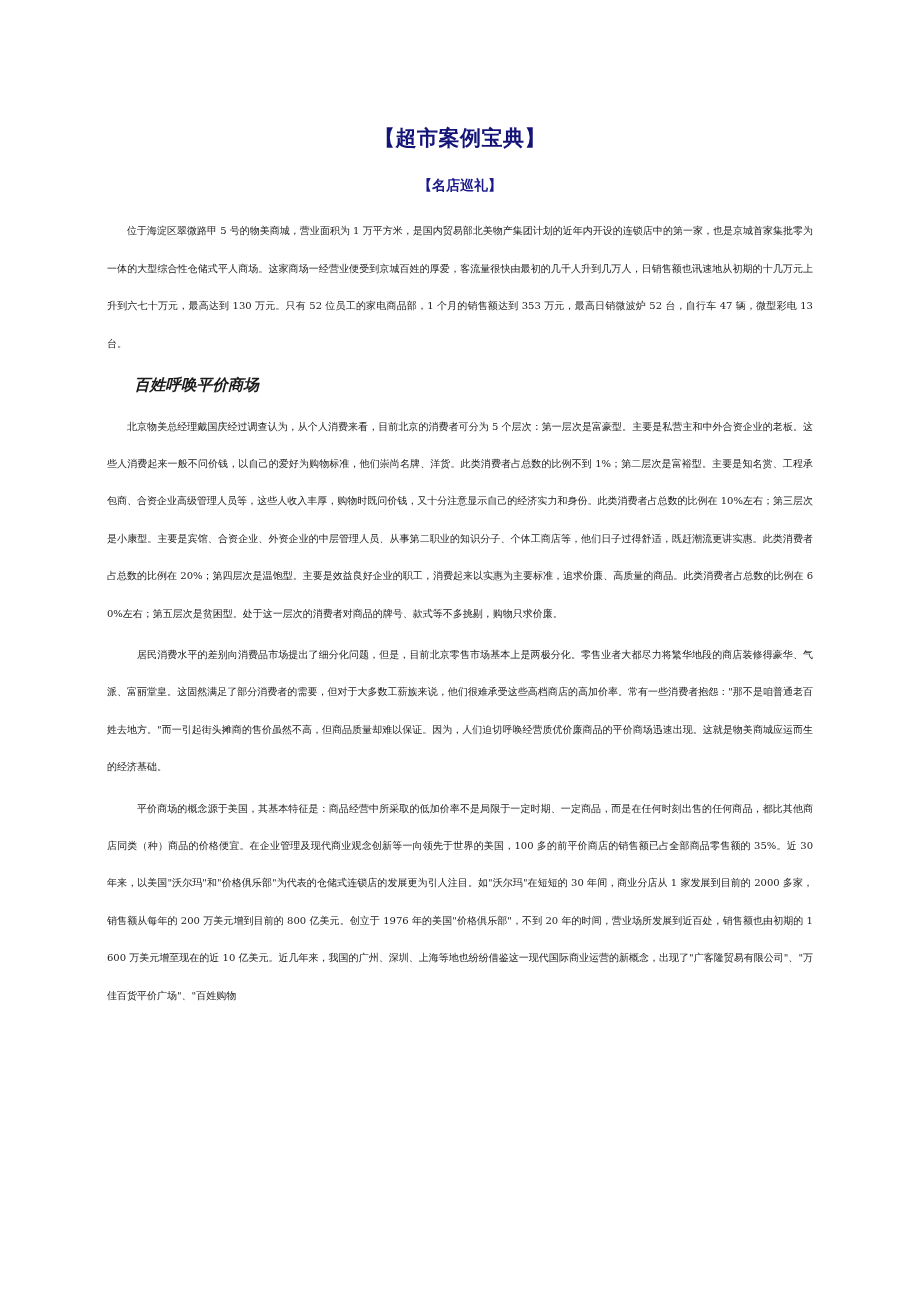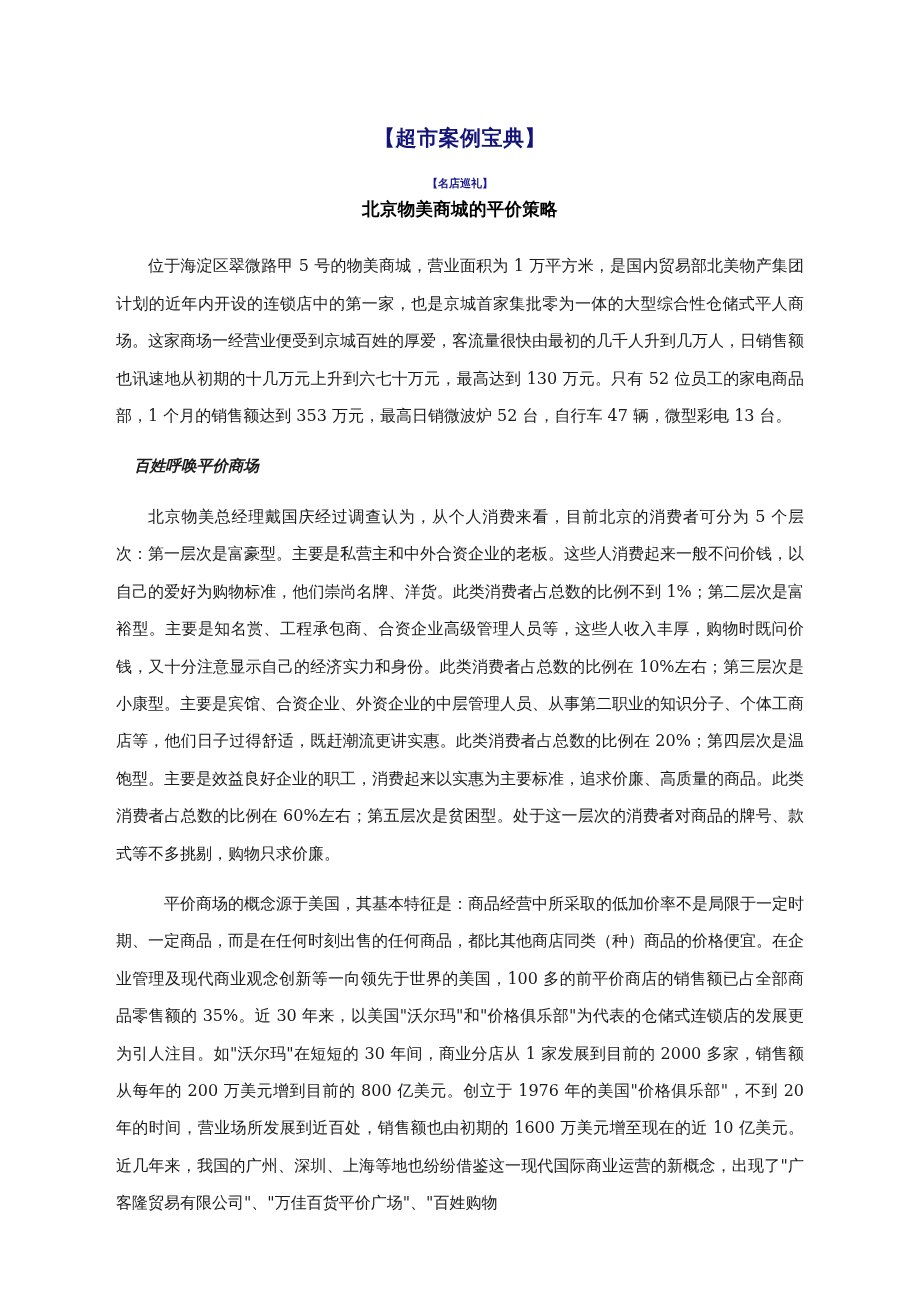--- a/index.html
+++ b/index.html
@@ -39,43 +39,43 @@
     color: #141478;
     letter-spacing: 0.5px;
     line-height: 1.1;
     padding-top: 126px;
   }
 
   .h-sub {
     margin: 0;
     padding: 0;
     text-align: center;
-    font-size: 11px;
+    font-size: 14px;
     font-weight: bold;
     color: #1a1a8c;
     line-height: 1.1;
     padding-top: 29px;
   }
 
   .h-title {
     margin: 0;
     padding: 0;
     text-align: center;
     font-size: 17.5px;
     font-weight: bold;
     color: #000000;
     line-height: 1.1;
     padding-top: 10px;
     letter-spacing: 0.3px;
   }
 
   p.body-para {
-    margin: 13px;
+    margin: 4px;
     padding: 0;
-    font-size: 16px;
+    font-size: 10px;
     line-height: 37.4px;
     color: #1a1a1a;
     text-align: justify;
     text-justify: inter-ideograph;
     text-indent: 2em;
     word-break: break-all;
   }
 
   p.first-para {
     padding-top: 15px;
@@ -99,25 +99,25 @@
 </head>
 <body>
 
 <div id="page">
   <div id="content">
 
     <h1 class="h-main">【超市案例宝典】</h1>
 
     <h2 class="h-sub">【名店巡礼】</h2>
 
-    <h3 class="h-title">北京物美商城的平价策略</h3>
 
     <p class="body-para first-para">位于海淀区翠微路甲 5 号的物美商城，营业面积为 1 万平方米，是国内贸易部北美物产集团计划的近年内开设的连锁店中的第一家，也是京城首家集批零为一体的大型综合性仓储式平人商场。这家商场一经营业便受到京城百姓的厚爱，客流量很快由最初的几千人升到几万人，日销售额也讯速地从初期的十几万元上升到六七十万元，最高达到 130 万元。只有 52 位员工的家电商品部，1 个月的销售额达到 353 万元，最高日销微波炉 52 台，自行车 47 辆，微型彩电 13 台。</p>
 
     <p class="sub-heading">百姓呼唤平价商场</p>
 
     <p class="body-para">北京物美总经理戴国庆经过调查认为，从个人消费来看，目前北京的消费者可分为 5 个层次：第一层次是富豪型。主要是私营主和中外合资企业的老板。这些人消费起来一般不问价钱，以自己的爱好为购物标准，他们崇尚名牌、洋货。此类消费者占总数的比例不到 1%；第二层次是富裕型。主要是知名赏、工程承包商、合资企业高级管理人员等，这些人收入丰厚，购物时既问价钱，又十分注意显示自己的经济实力和身份。此类消费者占总数的比例在 10%左右；第三层次是小康型。主要是宾馆、合资企业、外资企业的中层管理人员、从事第二职业的知识分子、个体工商店等，他们日子过得舒适，既赶潮流更讲实惠。此类消费者占总数的比例在 20%；第四层次是温饱型。主要是效益良好企业的职工，消费起来以实惠为主要标准，追求价廉、高质量的商品。此类消费者占总数的比例在 60%左右；第五层次是贫困型。处于这一层次的消费者对商品的牌号、款式等不多挑剔，购物只求价廉。</p>
 
+    <p class="body-para indent3">居民消费水平的差别向消费品市场提出了细分化问题，但是，目前北京零售市场基本上是两极分化。零售业者大都尽力将繁华地段的商店装修得豪华、气派、富丽堂皇。这固然满足了部分消费者的需要，但对于大多数工薪族来说，他们很难承受这些高档商店的高加价率。常有一些消费者抱怨："那不是咱普通老百姓去地方。"而一引起街头摊商的售价虽然不高，但商品质量却难以保证。因为，人们迫切呼唤经营质优价廉商品的平价商场迅速出现。这就是物美商城应运而生的经济基础。</p>
 
     <p class="body-para indent3">平价商场的概念源于美国，其基本特征是：商品经营中所采取的低加价率不是局限于一定时期、一定商品，而是在任何时刻出售的任何商品，都比其他商店同类（种）商品的价格便宜。在企业管理及现代商业观念创新等一向领先于世界的美国，100 多的前平价商店的销售额已占全部商品零售额的 35%。近 30 年来，以美国"沃尔玛"和"价格俱乐部"为代表的仓储式连锁店的发展更为引人注目。如"沃尔玛"在短短的 30 年间，商业分店从 1 家发展到目前的 2000 多家，销售额从每年的 200 万美元增到目前的 800 亿美元。创立于 1976 年的美国"价格俱乐部"，不到 20 年的时间，营业场所发展到近百处，销售额也由初期的 1600 万美元增至现在的近 10 亿美元。近几年来，我国的广州、深圳、上海等地也纷纷借鉴这一现代国际商业运营的新概念，出现了"广客隆贸易有限公司"、"万佳百货平价广场"、"百姓购物</p>
 
   </div>
 </div>
 
 </body></html>

